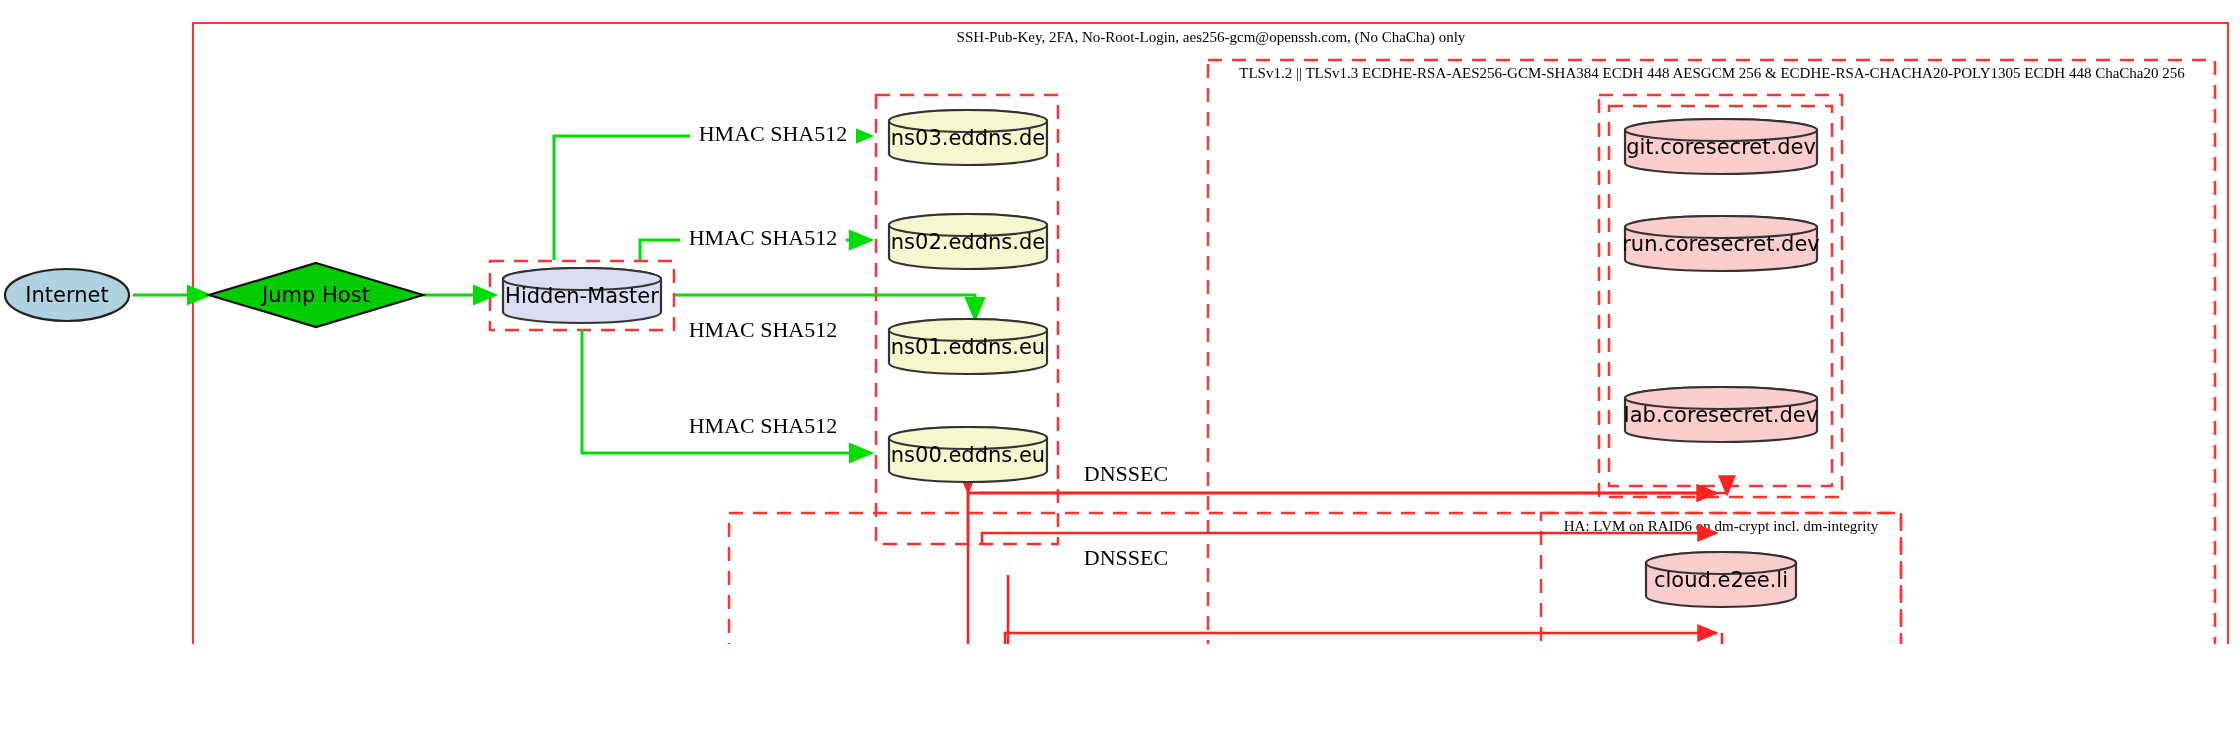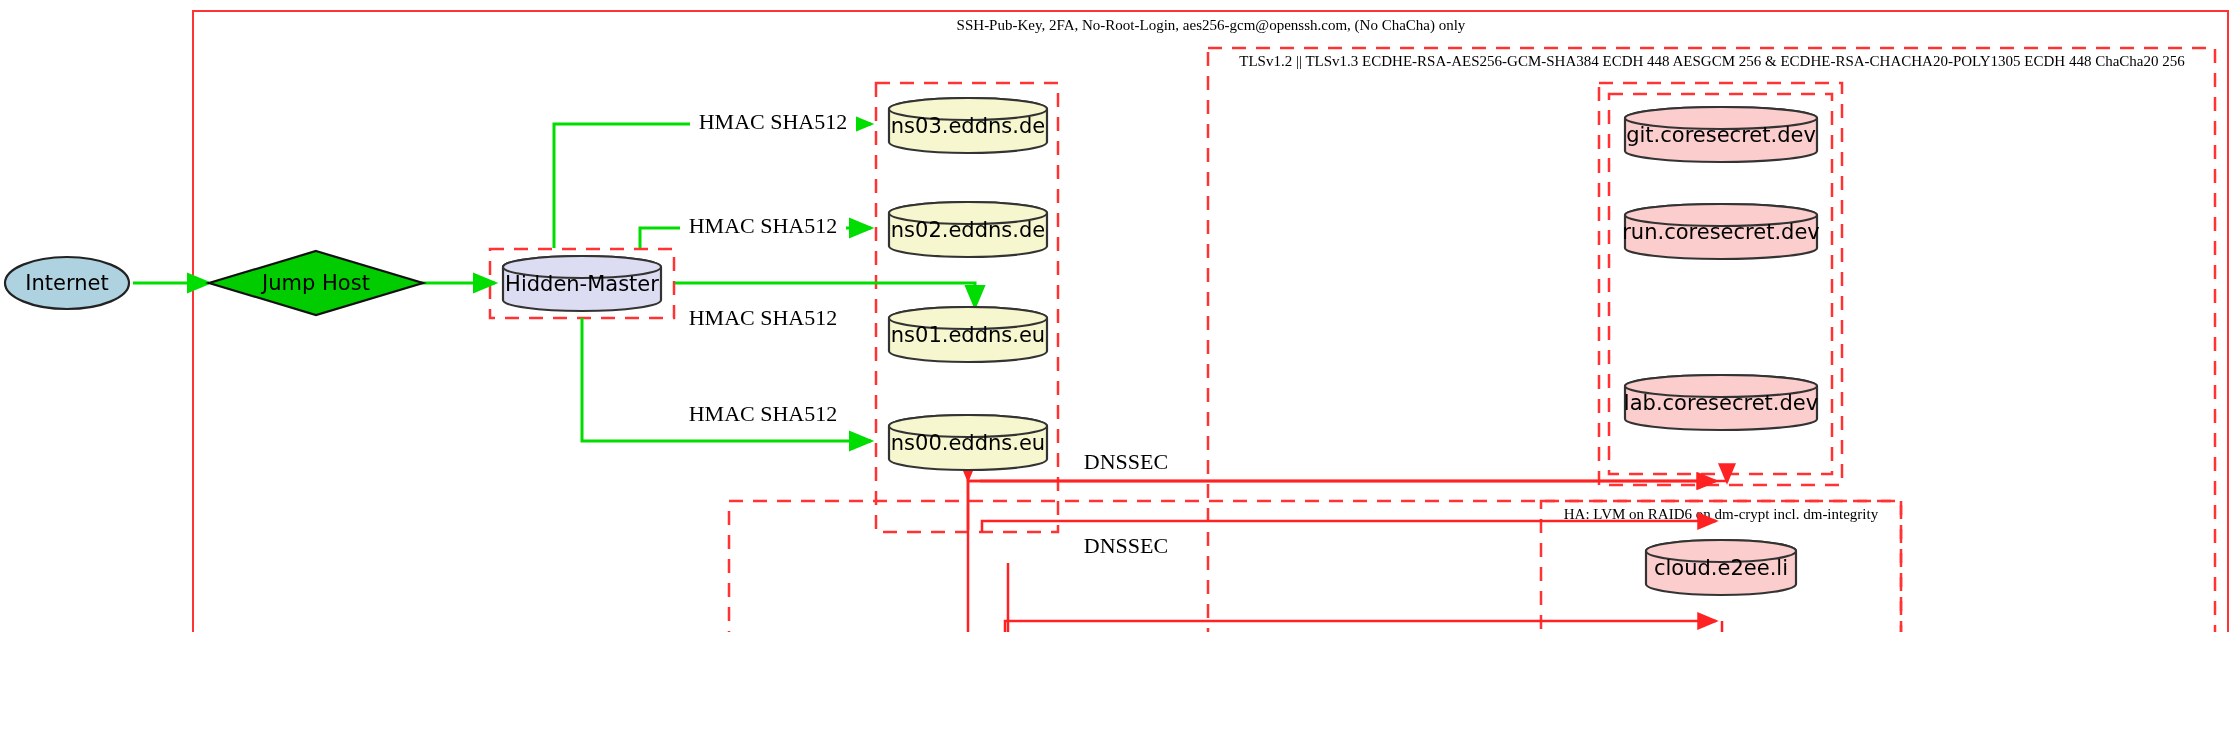--- a/index.html
+++ b/index.html
@@ -7,20 +7,21 @@
     padding: 0;
     background: #ffffff;
   }
   #canvas {
     position: relative;
     width: 2240px;
     height: 632px;
     background: #ffffff;
     font-family: "Liberation Sans", sans-serif;
     overflow: hidden;
+    margin-top: 12px;
   }
   svg#diagram {
     position: absolute;
     left: 0;
     top: 0;
     width: 2240px;
     height: 744px;
   }
   .cluster-solid {
     fill: none;

